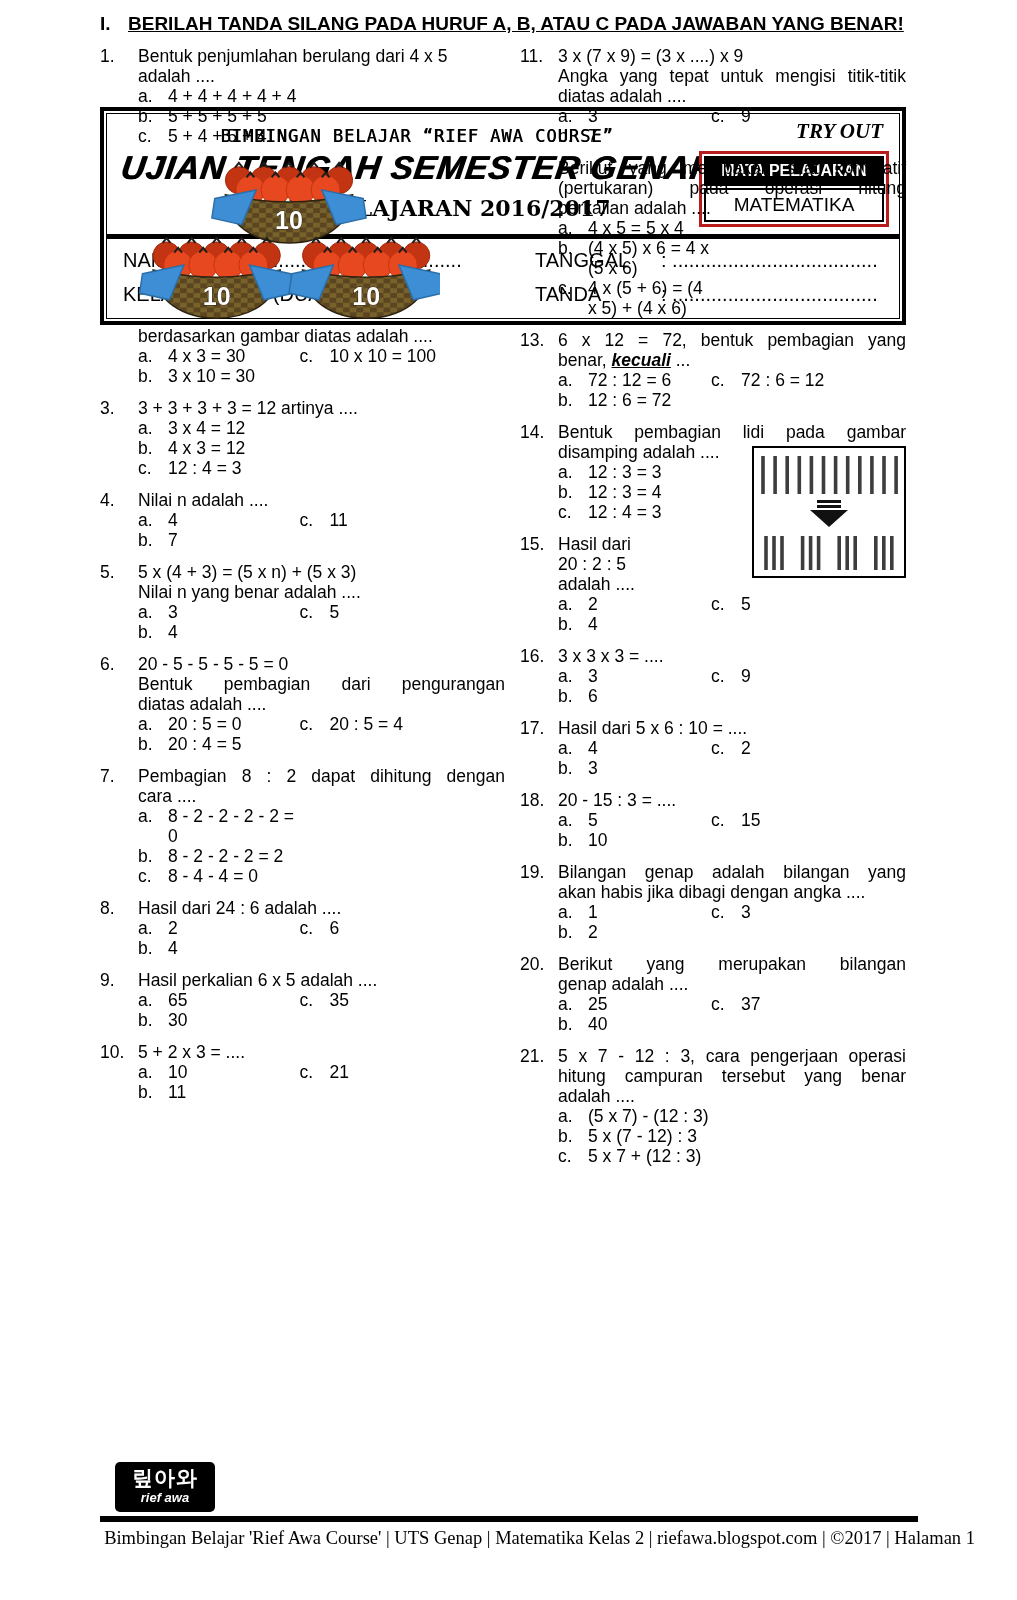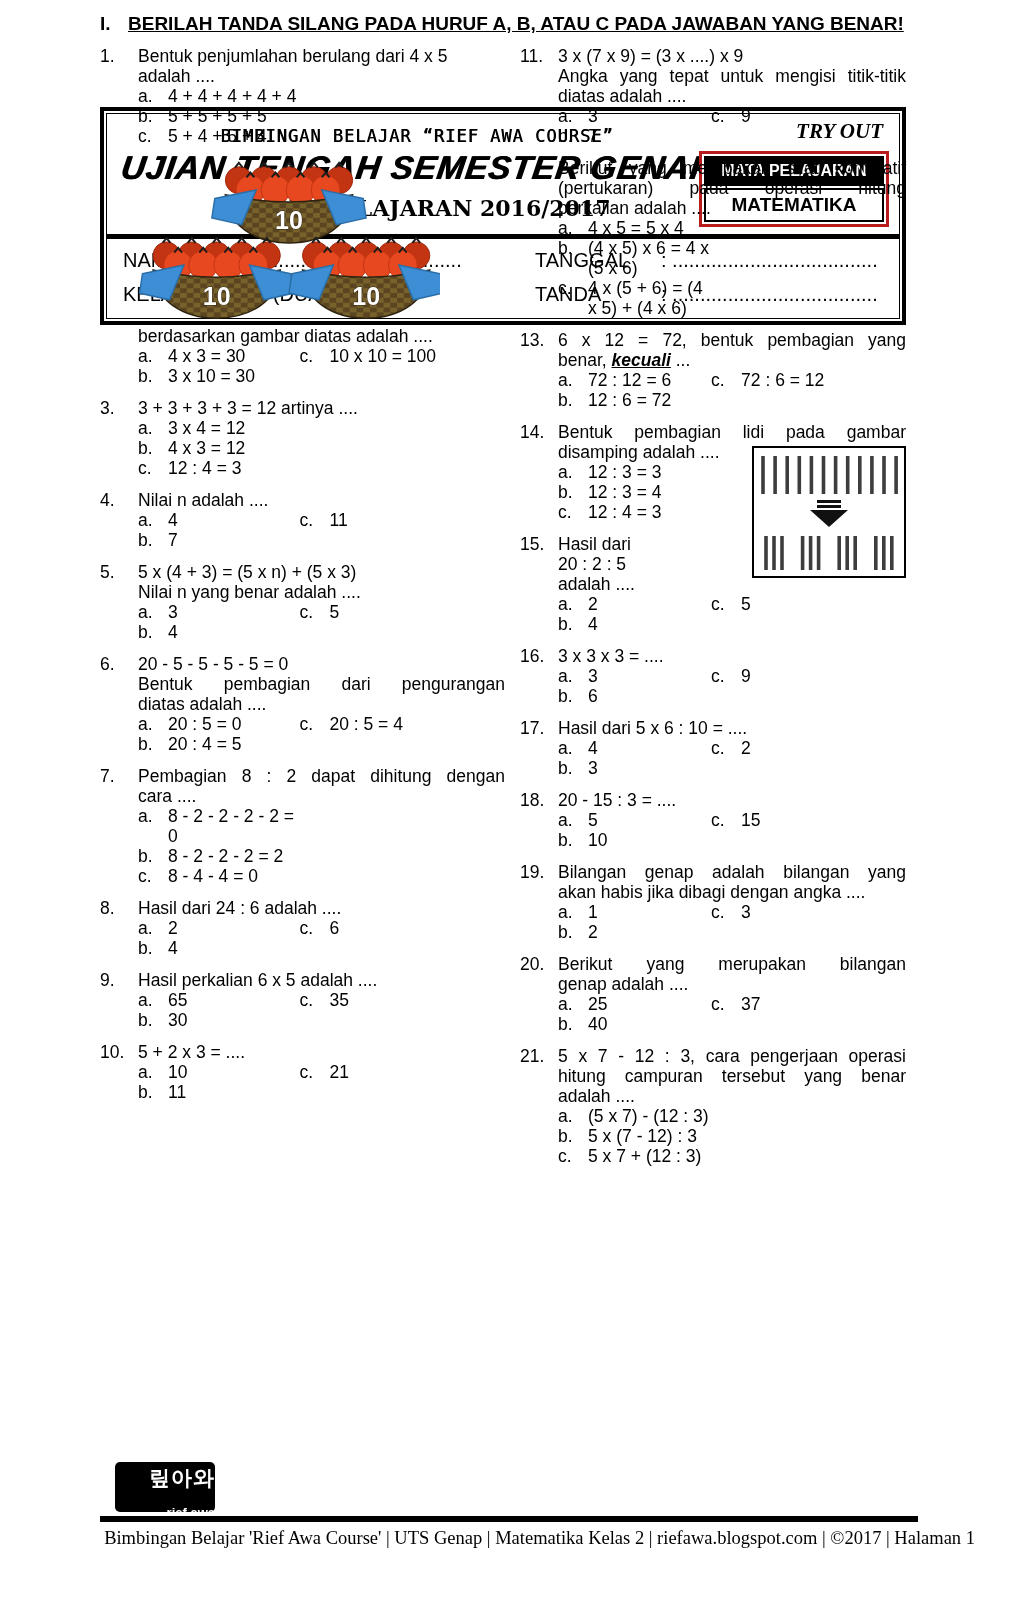--- a/index.html
+++ b/index.html
@@ -19,21 +19,21 @@
     letter-spacing:1px;margin-top:12px;text-shadow:0.6px 0 #000;}
   .title2{margin-top:3px;}
   .title2 span{display:inline-block;font-weight:900;font-style:italic;font-size:33px;
     letter-spacing:1px;transform:skewX(-8deg);text-shadow:1px 0 #000;}
   .title3{font-family:"DejaVu Serif",serif;font-weight:bold;font-size:22px;margin-top:8px;}
   .tryout{position:absolute;right:16px;top:5px;font-family:"Liberation Serif",serif;
     font-style:italic;font-weight:bold;font-size:21px;margin-left:44px;}
   .subject-box{position:absolute;right:10px;top:37px;width:184px;border:3px solid #b91c1c;background:#fff;}
   .subject-label{background:#000;color:#fff;font-weight:bold;font-size:16px;text-align:center;
     padding:6px 2px;margin:2px;}
-  .subject-value{border:2px solid #000;margin:1px 2px 2px;text-align:center;font-weight:bold;
+  .subject-value{border:2px solid #000;margin:1px 2px 2px;text-align:center;font-weight:normal;
     font-size:19px;padding:4px 2px;}
   .header-sep{border-top:5px solid #000;}
   .form-area{padding:10px 16px 12px;}
   .form-grid{display:grid;grid-template-columns:122px 290px 126px auto;row-gap:11px;font-size:20px;}
 
   
   .section{display:flex;margin:13px 0 0 100px;width:806px;font-weight:bold;font-size:19px;}
   .section-num{width:28px;flex-shrink:0;}
   .section-text{text-decoration:underline;}
 
@@ -51,23 +51,23 @@
   .opt{display:flex;}
   .opt-first{width:44%;}
   .opt-letter{width:30px;flex-shrink:0;}
   .baskets-wrap{margin:2px 0 4px 0;}
   .baskets-wrap svg{display:block;}
   .lidi-wrap{position:absolute;right:0;top:24px;border:2px solid #000;background:#fff;
     line-height:0;z-index:1;}
 
   
   .logo{position:absolute;left:115px;top:1462px;width:100px;height:50px;background:#000;
-    color:#fff;border-radius:5px;text-align:right;}
+    color:#fff;border-radius:5px;text-align:center;}
   .logo-kr{font-size:21px;font-weight:bold;line-height:26px;margin-top:3px;letter-spacing:1px;}
-  .logo-latin{font-weight:bold;font-size:13px;line-height:14px;margin-top:15px;}
+  .logo-latin{font-style:italic;font-weight:bold;font-size:13px;line-height:14px;}
   .footer-line{position:absolute;left:100px;top:1516px;width:818px;height:6px;background:#000;}
   .footer-text{position:absolute;left:50px;right:42px;top:1528px;text-align:right;
     font-family:"Liberation Serif",serif;font-size:18.5px;}
 </style>
 </head>
 <body>
 
 <div class="page">
 
   <div class="header-box">

